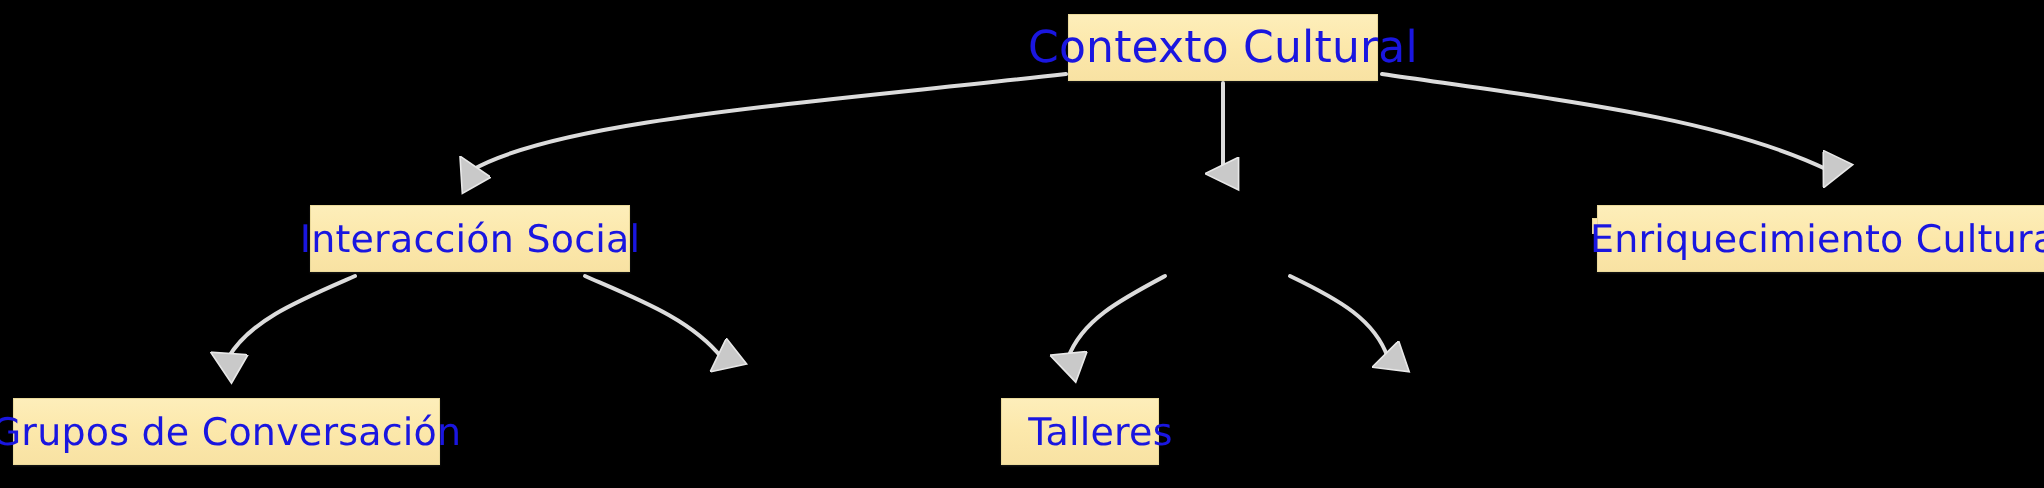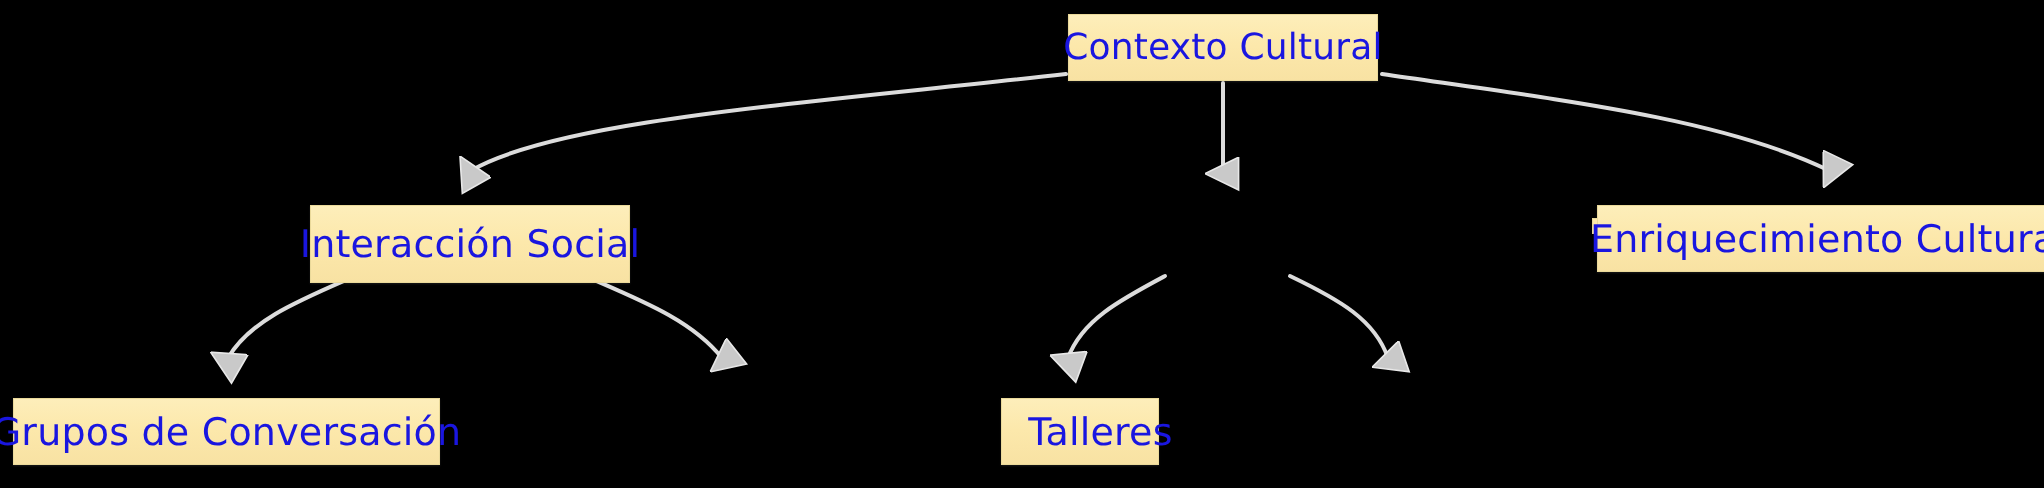--- a/index.html
+++ b/index.html
@@ -40,21 +40,21 @@
     white-space: nowrap;
     letter-spacing: 0.2px;
     text-rendering: geometricPrecision;
     box-shadow: 0 1px 2px rgba(255,255,255,0.10);
   }
   .node-label {
     display: block;
     line-height: 1;
     padding: 0 2px;
   }
-  .node.root      { font-size: 36px; }
+  .node.root      { font-size: 44px; }
   .node.level1    { font-size: 38px; }
   .node.level2    { font-size: 38px; }
   .edge-clip-stub {
     position: absolute;
     width: 6px;
     height: 14px;
     background: #fce8ab;
     border: 1px solid #ead99a;
     border-right: none;
   }
@@ -79,21 +79,21 @@
       <path d="M 585,276 C 640,300 692,320 722,358"></path>
       <path d="M 1165,276 C 1120,300 1082,320 1068,358"></path>
       <path d="M 1290,276 C 1340,300 1375,320 1388,358"></path>
     </g>
   </svg>
 
   <div class="node root" style="left:1068px; top:14px; width:310px; height:67px;">
     <span class="node-label">Contexto Cultural</span>
   </div>
 
-  <div class="node level1" style="left:310px; top:205px; width:320px; height:78px;">
+  <div class="node level1" style="left:310px; top:205px; width:320px; height:67px;">
     <span class="node-label">Interacción Social</span>
   </div>
 
 
   <div class="edge-clip-stub" style="left:1592px; top:218px;"></div>
   <div class="node level1" style="left:1597px; top:205px; width:463px; height:67px;">
     <span class="node-label">Enriquecimiento Cultural</span>
   </div>
 
   <div class="node level2" style="left:13px; top:398px; width:427px; height:67px;">

